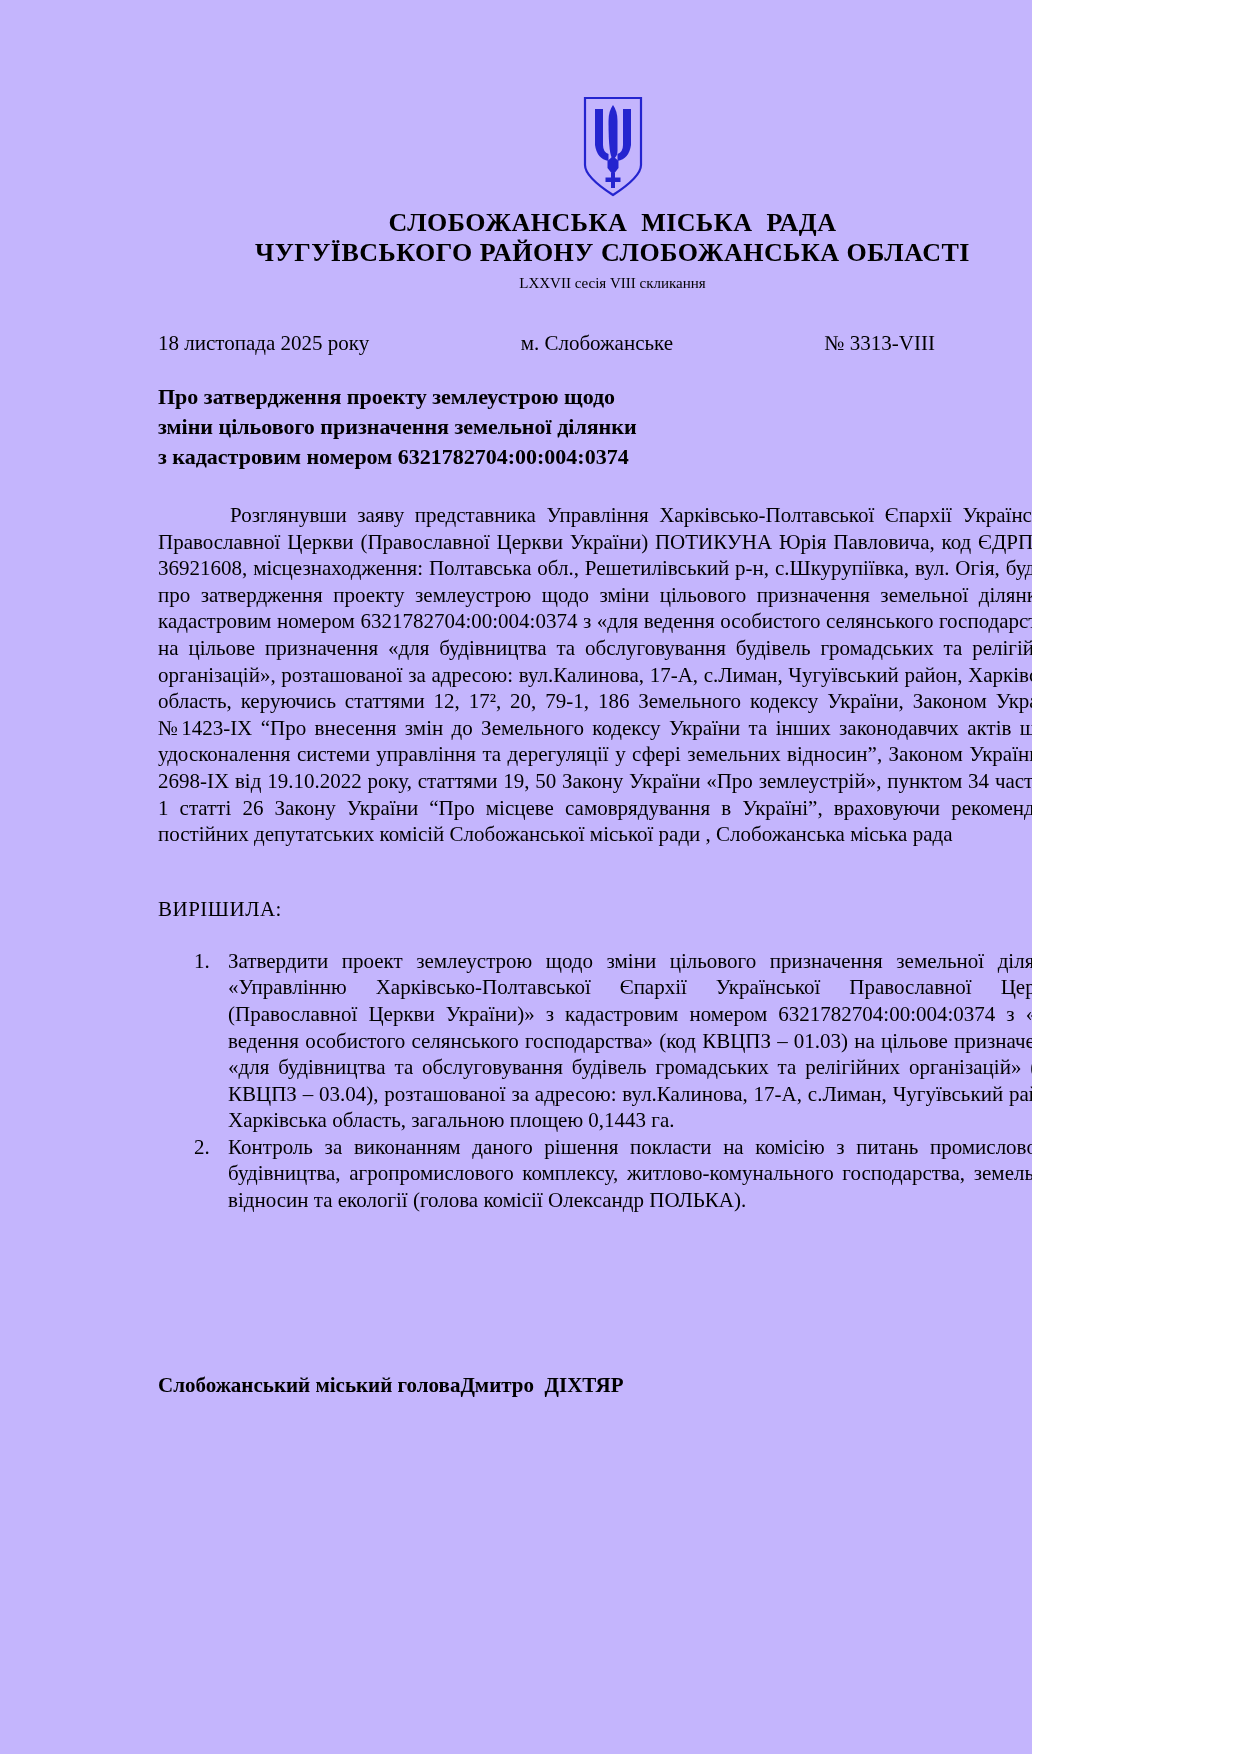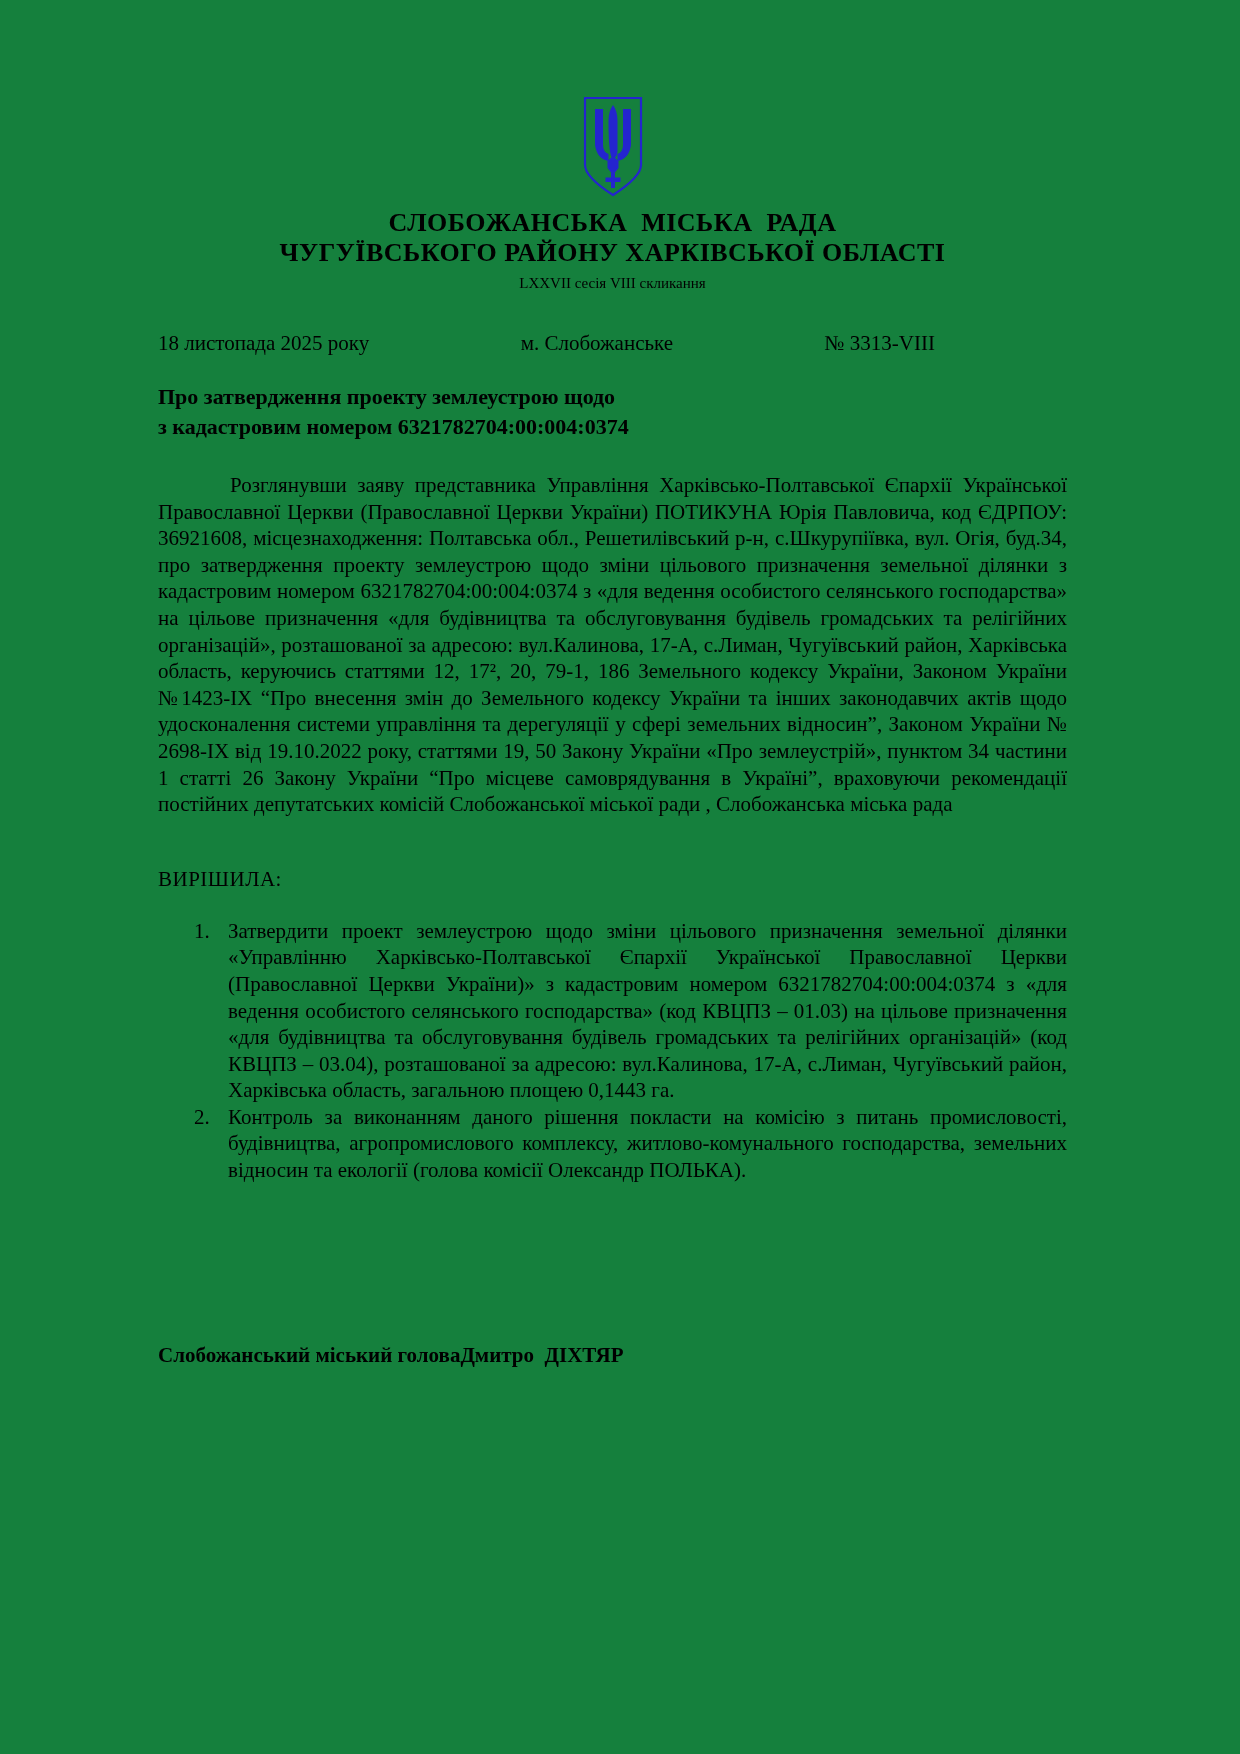--- a/index.html
+++ b/index.html
@@ -1,22 +1,22 @@
 <!DOCTYPE html>
 <html lang="uk" style="--emblem-color: #2424CF;"><head>
 <meta charset="utf-8">
 <style>
   :root { --emblem-color: #2424CF; }
   * { margin: 0; padding: 0; box-sizing: border-box; }
   html, body { background: #ffffff; }
   .page {
     position: relative;
-    width: 1240px;
+    width: 1032px;
     height: 1754px;
-    background: #15803d;
+    background: #c4b5fd;
     color: #000000;
     font-family: "Liberation Serif", "DejaVu Serif", serif;
     overflow: hidden;
   }
   .content { width: 909px; margin-left: 158px; }
 
   .doc-header { text-align: center; }
   .emblem { margin: 95px auto 0 auto; width: 70px; height: 104px; }
   .org-line1, .org-line2 {
     font-weight: bold; font-size: 26px; line-height: 30px;
@@ -68,32 +68,33 @@
           <path d="M7 3 H63 V70 Q63 82 35 100 Q7 82 7 70 Z" fill="none" stroke="var(--emblem-color)" stroke-width="2.2"></path>
           <path d="M35 10 Q39.5 16 39.5 26 L39.5 56 Q39.5 62 35 64 Q30.5 62 30.5 26 Q30.5 16 35 10 Z" fill="var(--emblem-color)"></path>
           <path d="M17 14 H25 V50 Q25 57 30.5 59 V66 Q19 64 17 50 Z" fill="var(--emblem-color)"></path>
           <path d="M53 14 H45 V50 Q45 57 39.5 59 V66 Q51 64 53 50 Z" fill="var(--emblem-color)"></path>
           <path d="M29.5 66 L35 61 L40.5 66 V73 L35 80 L29.5 73 Z" fill="var(--emblem-color)"></path>
           <path d="M33 78 H37 V93 H33 Z" fill="var(--emblem-color)"></path>
           <path d="M27.5 82.5 H42.5 V87 H27.5 Z" fill="var(--emblem-color)"></path>
         </svg>
       </div>
       <div class="org-line1">СЛОБОЖАНСЬКА  МІСЬКА  РАДА</div>
-      <div class="org-line2">ЧУГУЇВСЬКОГО РАЙОНУ ХАРКІВСЬКОЇ ОБЛАСТІ</div>
+      <div class="org-line2">ЧУГУЇВСЬКОГО РАЙОНУ СЛОБОЖАНСЬКА ОБЛАСТІ</div>
       <div class="session-line">LXXVII сесія VIII скликання</div>
     </header>
 
     <div class="meta-row">
       <span class="meta-date">18 листопада 2025 року</span>
       <span class="meta-place">м. Слобожанське</span>
       <span class="meta-number">№ 3313-VIII</span>
     </div>
 
     <div class="subject-block">
       <div class="subject-line">Про затвердження проекту землеустрою щодо</div>
+      <div class="subject-line">зміни цільового призначення земельної ділянки</div>
       <div class="subject-line">з кадастровим номером 6321782704:00:004:0374</div>
     </div>
 
     <p class="body-par">Розглянувши заяву представника Управління Харківсько-Полтавської Єпархії Української Православної Церкви (Православної Церкви України) ПОТИКУНА Юрія Павловича, код ЄДРПОУ: 36921608, місцезнаходження: Полтавська обл., Решетилівський р-н, с.Шкурупіївка, вул. Огія, буд.34, про затвердження проекту землеустрою щодо зміни цільового призначення земельної ділянки з кадастровим номером 6321782704:00:004:0374 з «для ведення особистого селянського господарства» на цільове призначення «для будівництва та обслуговування будівель громадських та релігійних організацій», розташованої за адресою: вул.Калинова, 17-А, с.Лиман, Чугуївський район, Харківська область, керуючись статтями 12, 17², 20, 79-1, 186 Земельного кодексу України, Законом України №1423-IX “Про внесення змін до Земельного кодексу України та інших законодавчих актів щодо удосконалення системи управління та дерегуляції у сфері земельних відносин”, Законом України № 2698-IX від 19.10.2022 року, статтями 19, 50 Закону України «Про землеустрій», пунктом 34 частини 1 статті 26 Закону України “Про місцеве самоврядування в Україні”, враховуючи рекомендації постійних депутатських комісій Слобожанської міської ради , Слобожанська міська рада</p>
 
     <div class="resolved-label">ВИРІШИЛА:</div>
 
     <div class="items">
       <div class="item">
         <span class="item-num">1.</span>

